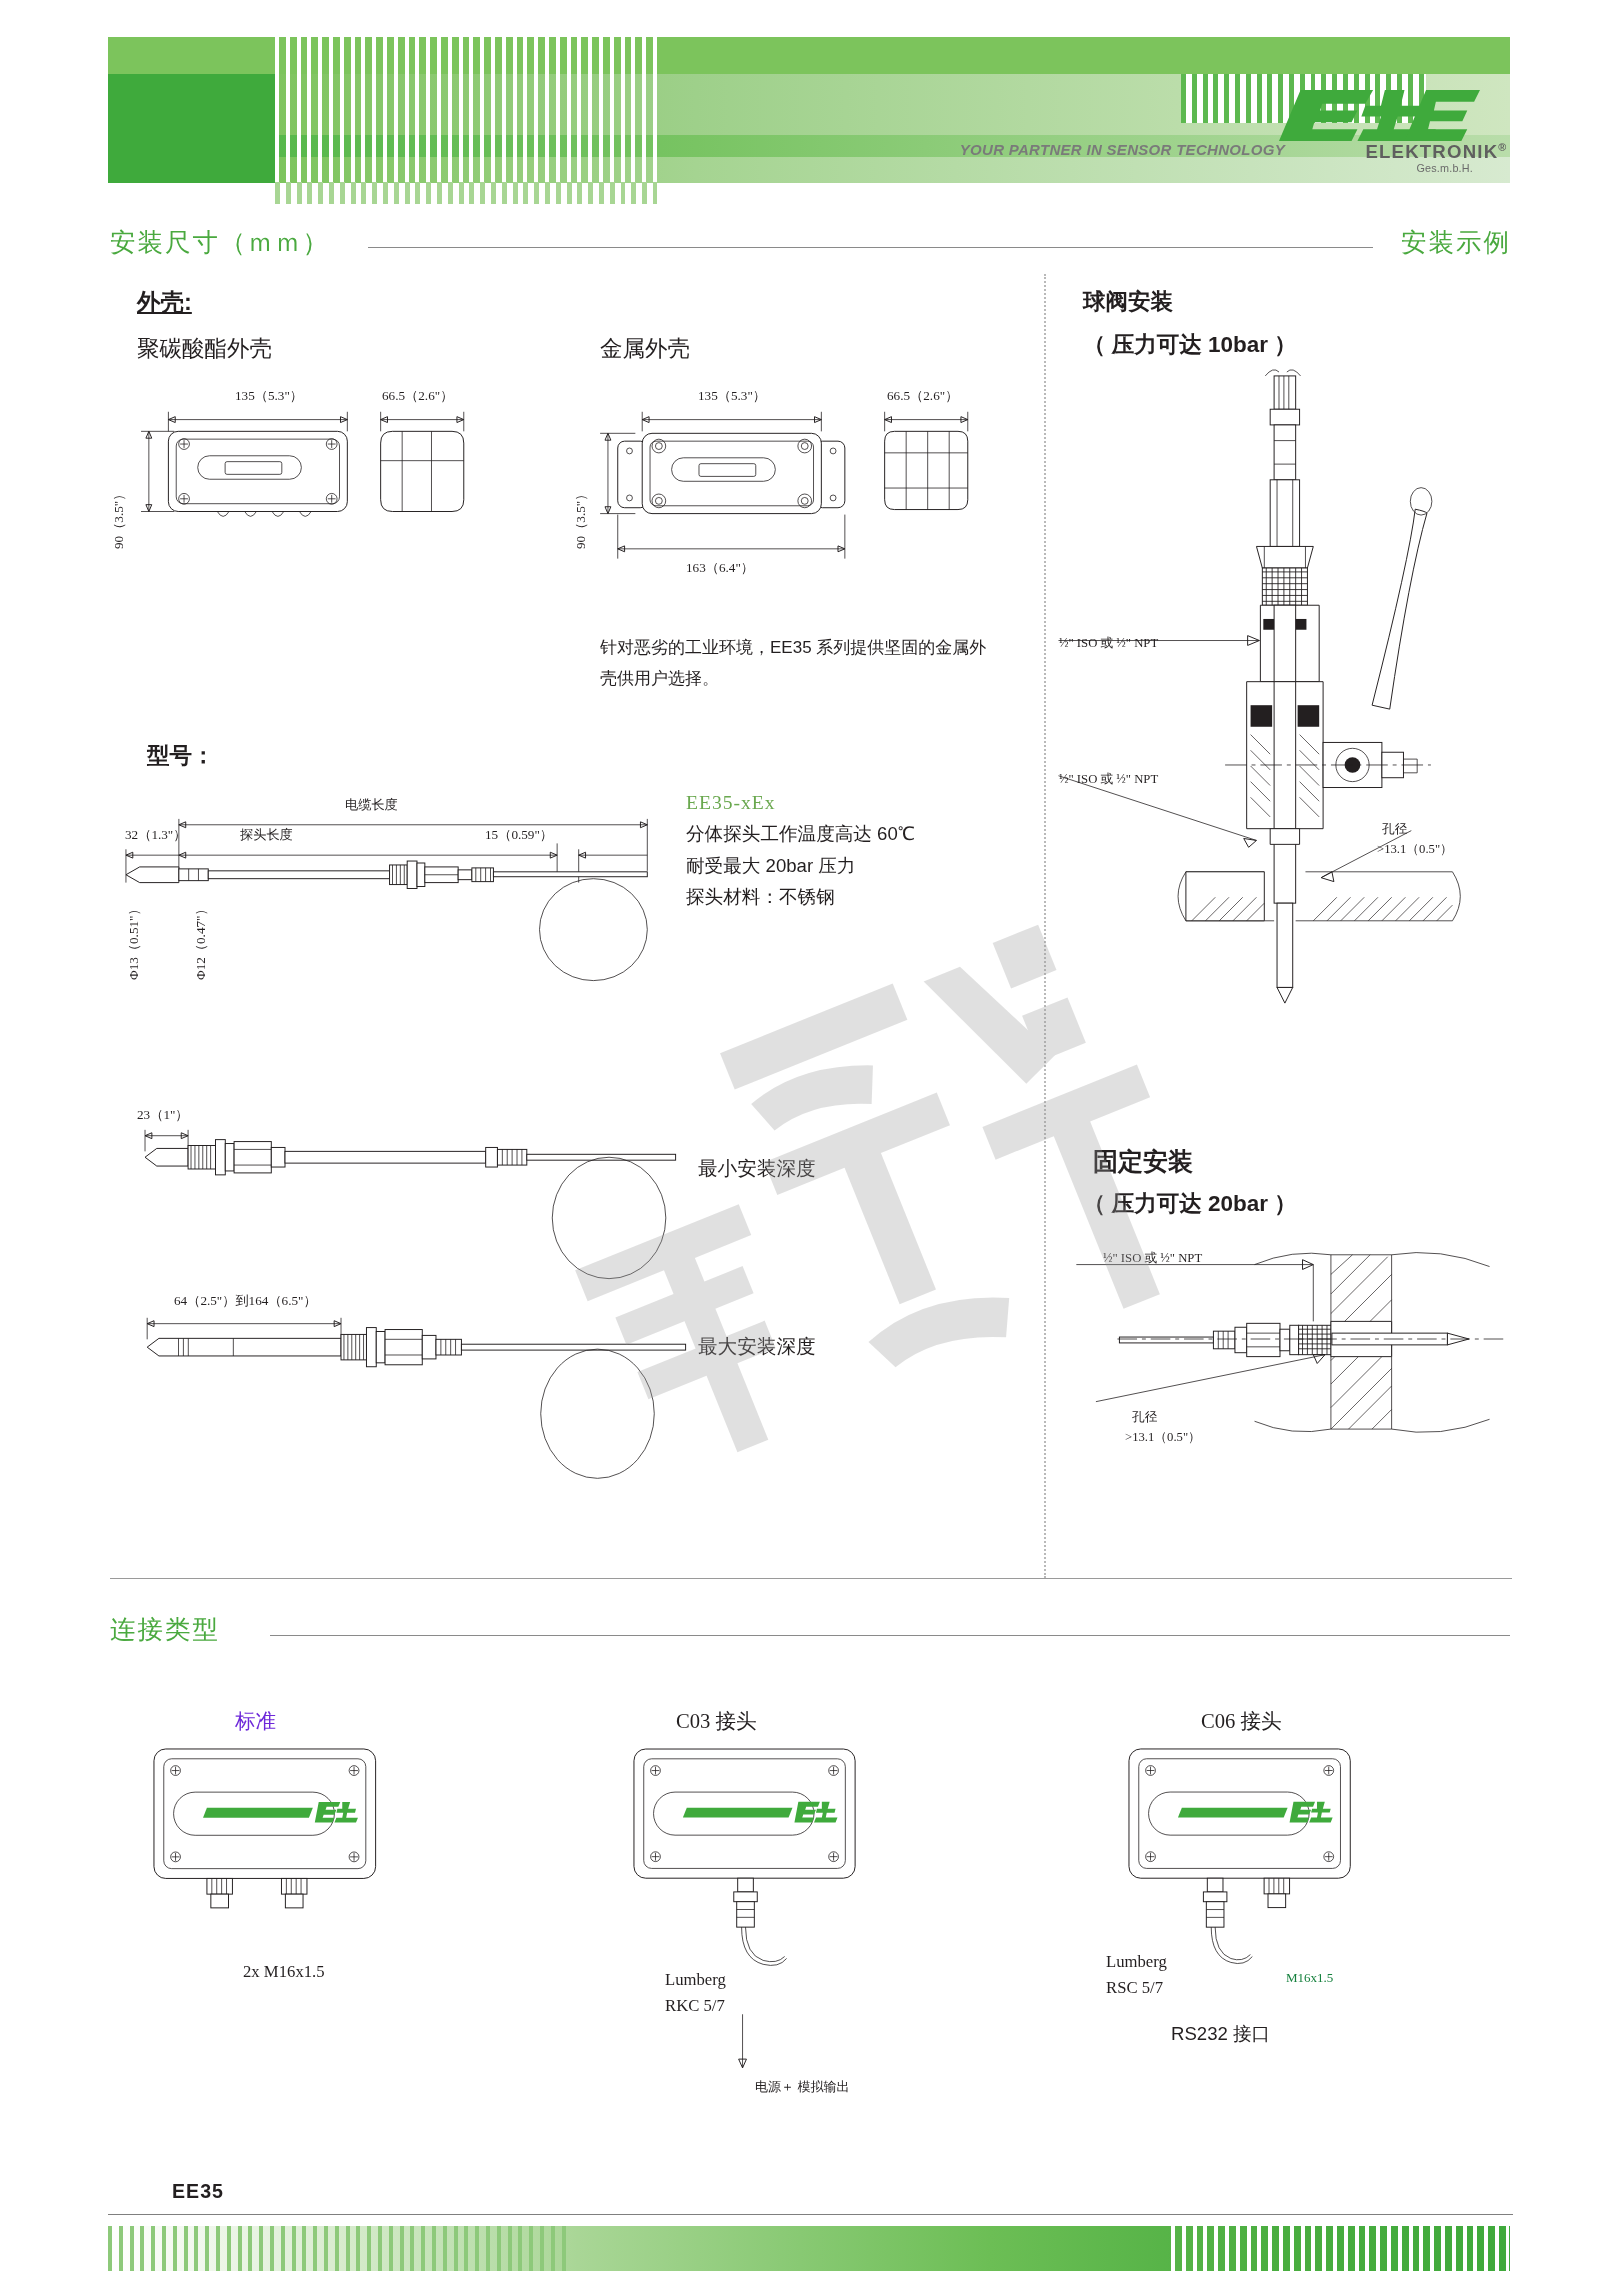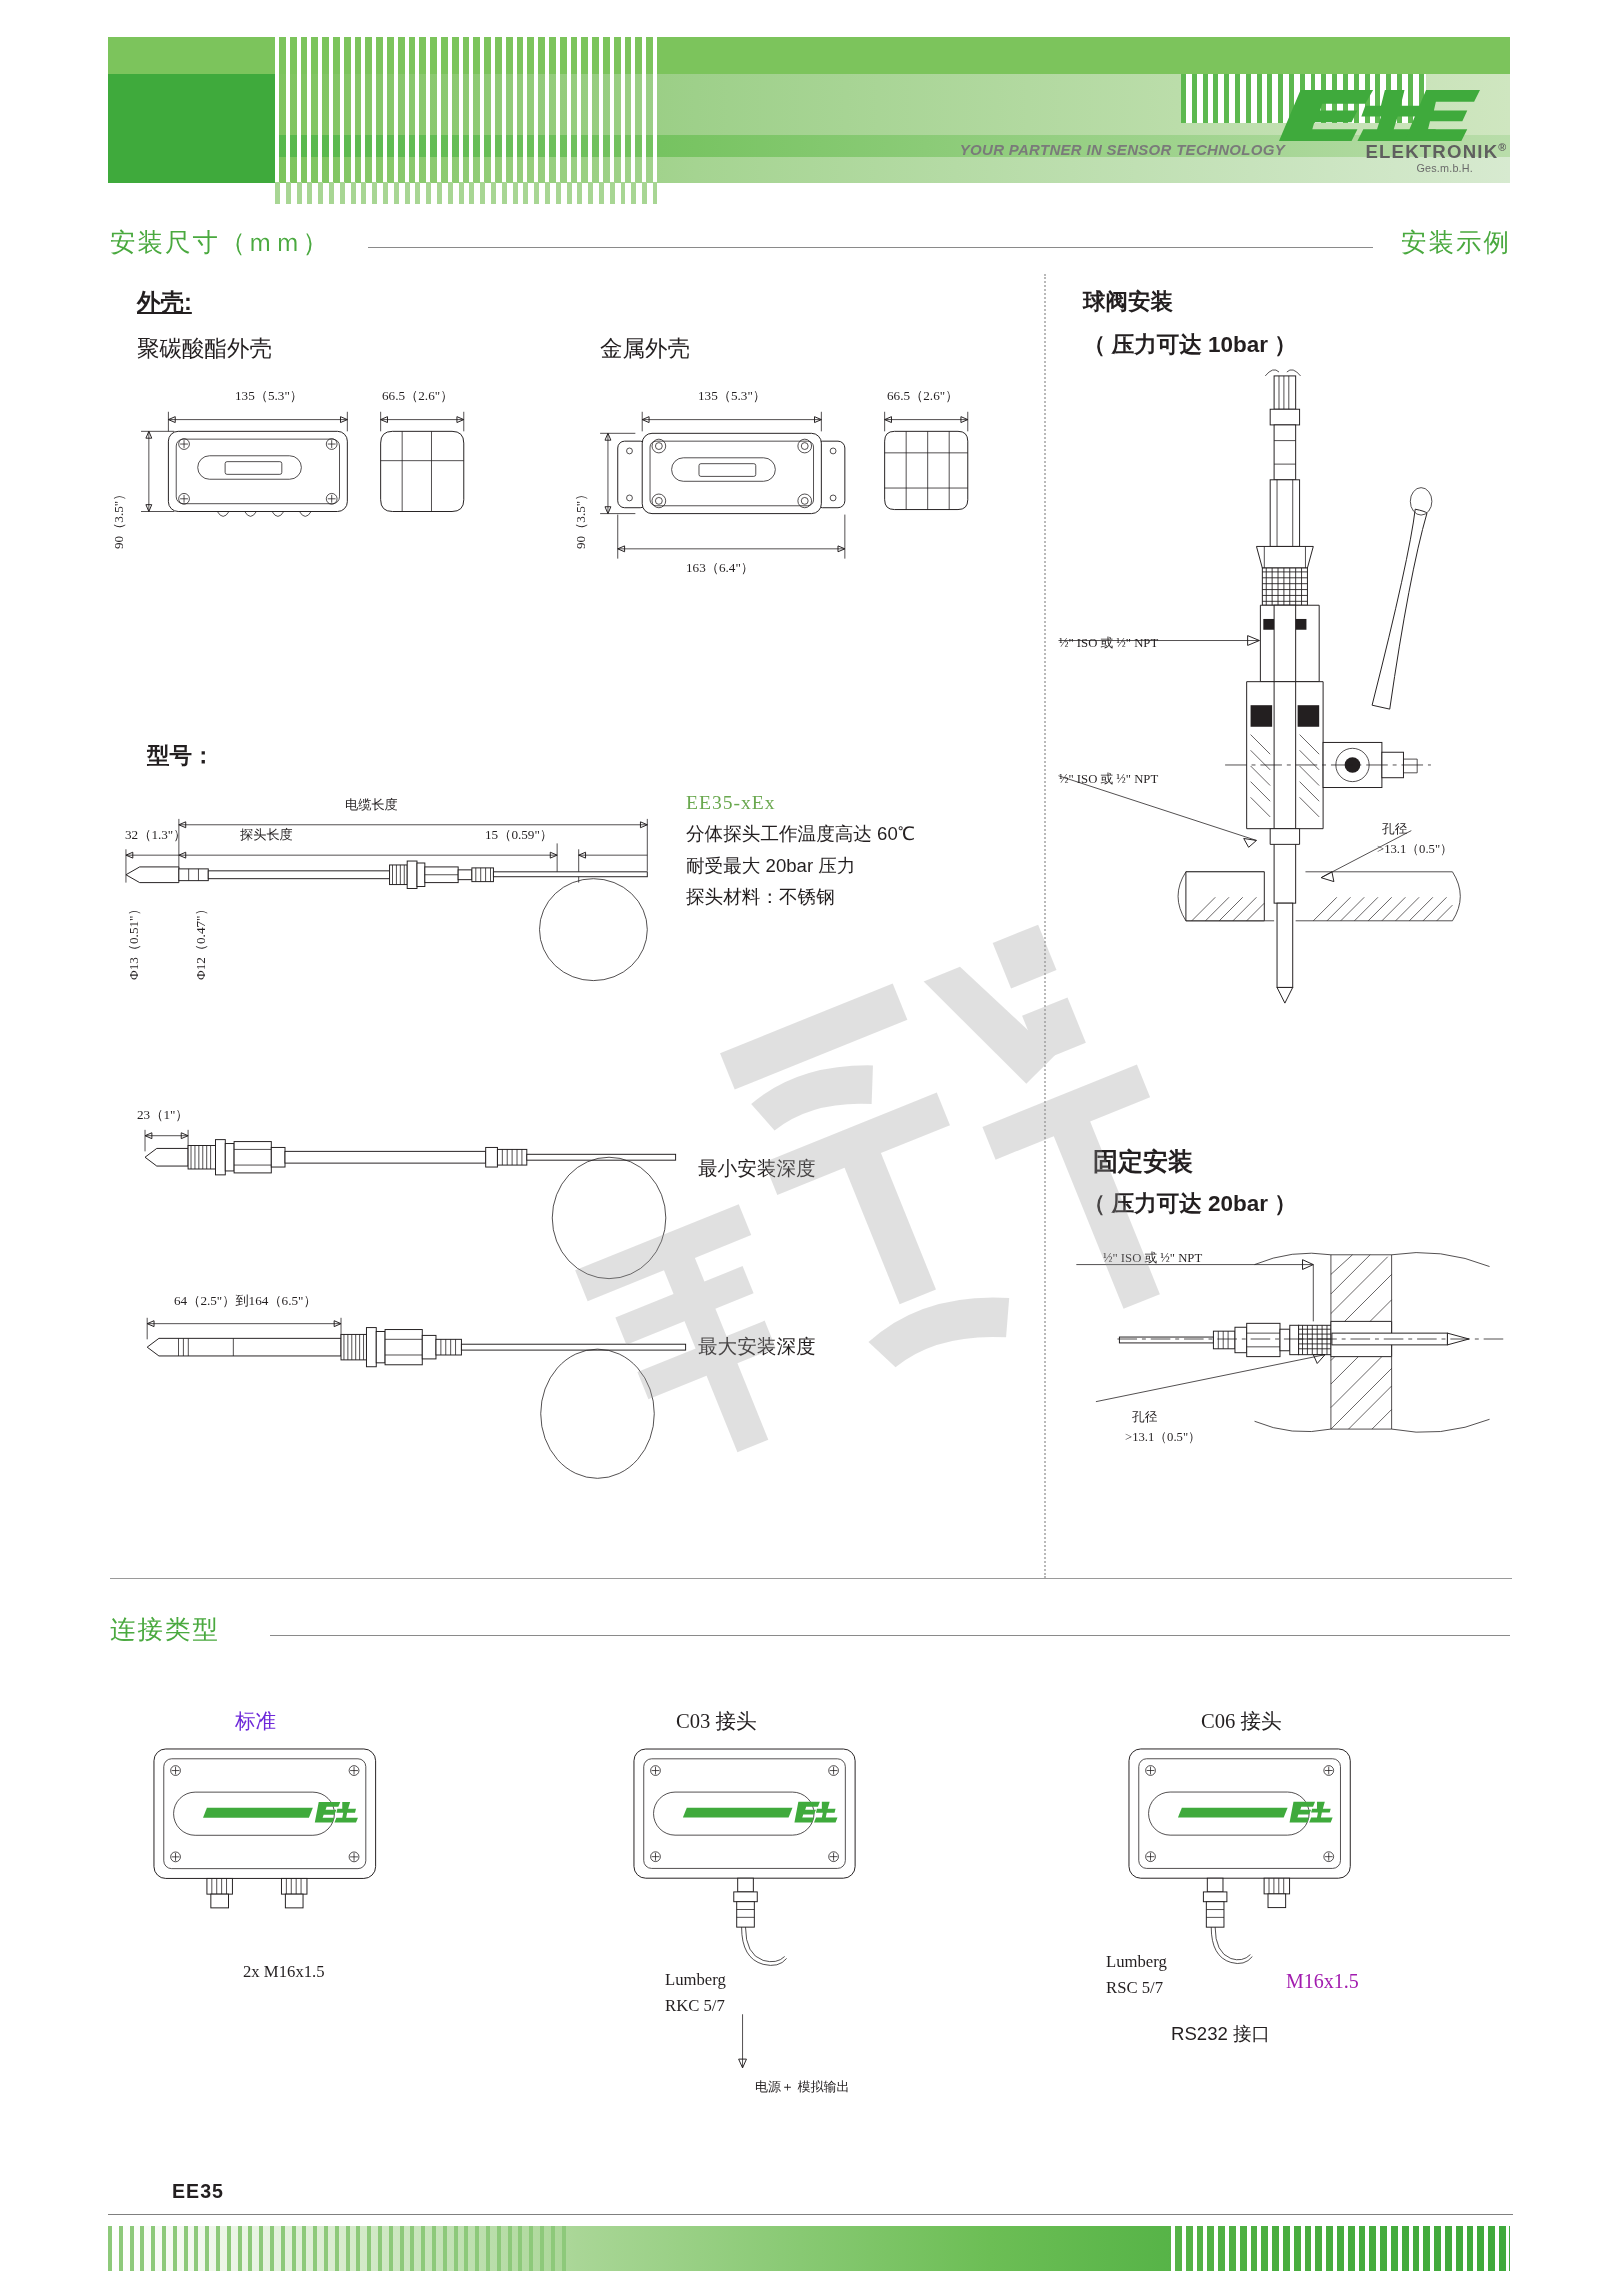--- a/index.html
+++ b/index.html
@@ -213,20 +213,21 @@
   <svg style="position:absolute;left:867px;top:402px;" width="137" height="176" viewBox="0 0 140 180">
     <line class="ln-thin" x1="18" y1="18" x2="103" y2="18"></line>
     <path class="ln" d="M18,18 l7,-3 v6 z" fill="#231f20"></path>
     <path class="ln" d="M103,18 l-7,-3 v6 z" fill="#231f20"></path>
     <line class="ln-thin" x1="18" y1="10" x2="18" y2="30"></line>
     <line class="ln-thin" x1="103" y1="10" x2="103" y2="30"></line>
     <path class="fill-w" d="M18,40 q0,-10 10,-10 h65 q10,0 10,10 v60 q0,10 -10,10 h-65 q-10,0 -10,-10 z"></path>
     <path class="ln-thin" d="M40,30 v80 M62,30 v80 M84,30 v80 M18,52 h85 M18,88 h85"></path>
   </svg>
 
+  <div class="t cn" style="left:600px;top:632px;font-size:17px;line-height:31px;width:392px;white-space:normal;">针对恶劣的工业环境，EE35 系列提供坚固的金属外壳供用户选择。</div>
 
   <div class="t cn bold-cn" style="left:147px;top:740px;font-size:22.5px;">型号：</div>
 
   <div class="dim" style="left:345px;top:796px;">电缆长度</div>
   <div class="dim" style="left:240px;top:826px;">探头长度</div>
   <div class="dim" style="left:125px;top:826px;">32（1.3"）</div>
   <div class="dim" style="left:485px;top:826px;">15（0.59"）</div>
   <div class="dimv" style="left:125px;top:980px;">Φ13（0.51"）</div>
   <div class="dimv" style="left:192px;top:980px;">Φ12（0.47"）</div>
 
@@ -548,21 +549,21 @@
     <path class="ln-thin" d="M90,184 q0,26 16,32 q12,4 20,-4" fill="none"></path>
     <path class="ln-thin" d="M86,184 q0,30 20,36 q14,4 22,-6" fill="none"></path>
 
     <rect class="fill-w" x="140" y="134" width="26" height="16"></rect>
     <path class="ln-thin" d="M145,134v16M150,134v16M155,134v16M160,134v16"></path>
     <rect class="fill-w" x="144" y="150" width="18" height="14"></rect>
   </svg>
 
   <div class="t" style="left:1106px;top:1952px;font-family:'Liberation Serif',serif;font-size:16.7px;color:#231f20;">Lumberg</div>
   <div class="t" style="left:1106px;top:1978px;font-family:'Liberation Serif',serif;font-size:16.7px;color:#231f20;">RSC 5/7</div>
-  <div class="t" style="left:1286px;top:1970px;font-family:'Liberation Serif',serif;font-size:20px;color:#a21caf;">M16x1.5</div>
+  <div class="t" style="left:1286px;top:1970px;font-family:'Liberation Serif',serif;font-size:13px;color:#15803d;">M16x1.5</div>
   <div class="t cn" style="left:1171px;top:2021px;font-size:18.6px;text-align:center;">RS232 接口</div>
 
   <svg class="watermark" viewBox="0 0 760 680">
     <g fill="#9b9b9b" transform="rotate(-22 380 340)">
       <path d="M80,300 h180 v34 h-62 v200 h-34 v-200 h-84 z"></path>
       <path d="M100,360 h140 v30 h-140 z M100,420 h140 v30 h-140 z"></path>
       <path d="M300,150 h190 v40 h-190 z"></path>
       <path d="M310,210 q60,-20 130,10 l-16,36 q-56,-26 -102,-12 z"></path>
       <path d="M300,270 h190 v36 h-76 v150 h-40 v-150 h-74 z"></path>
       <path d="M520,160 h40 l56,120 l-38,16 z"></path>

